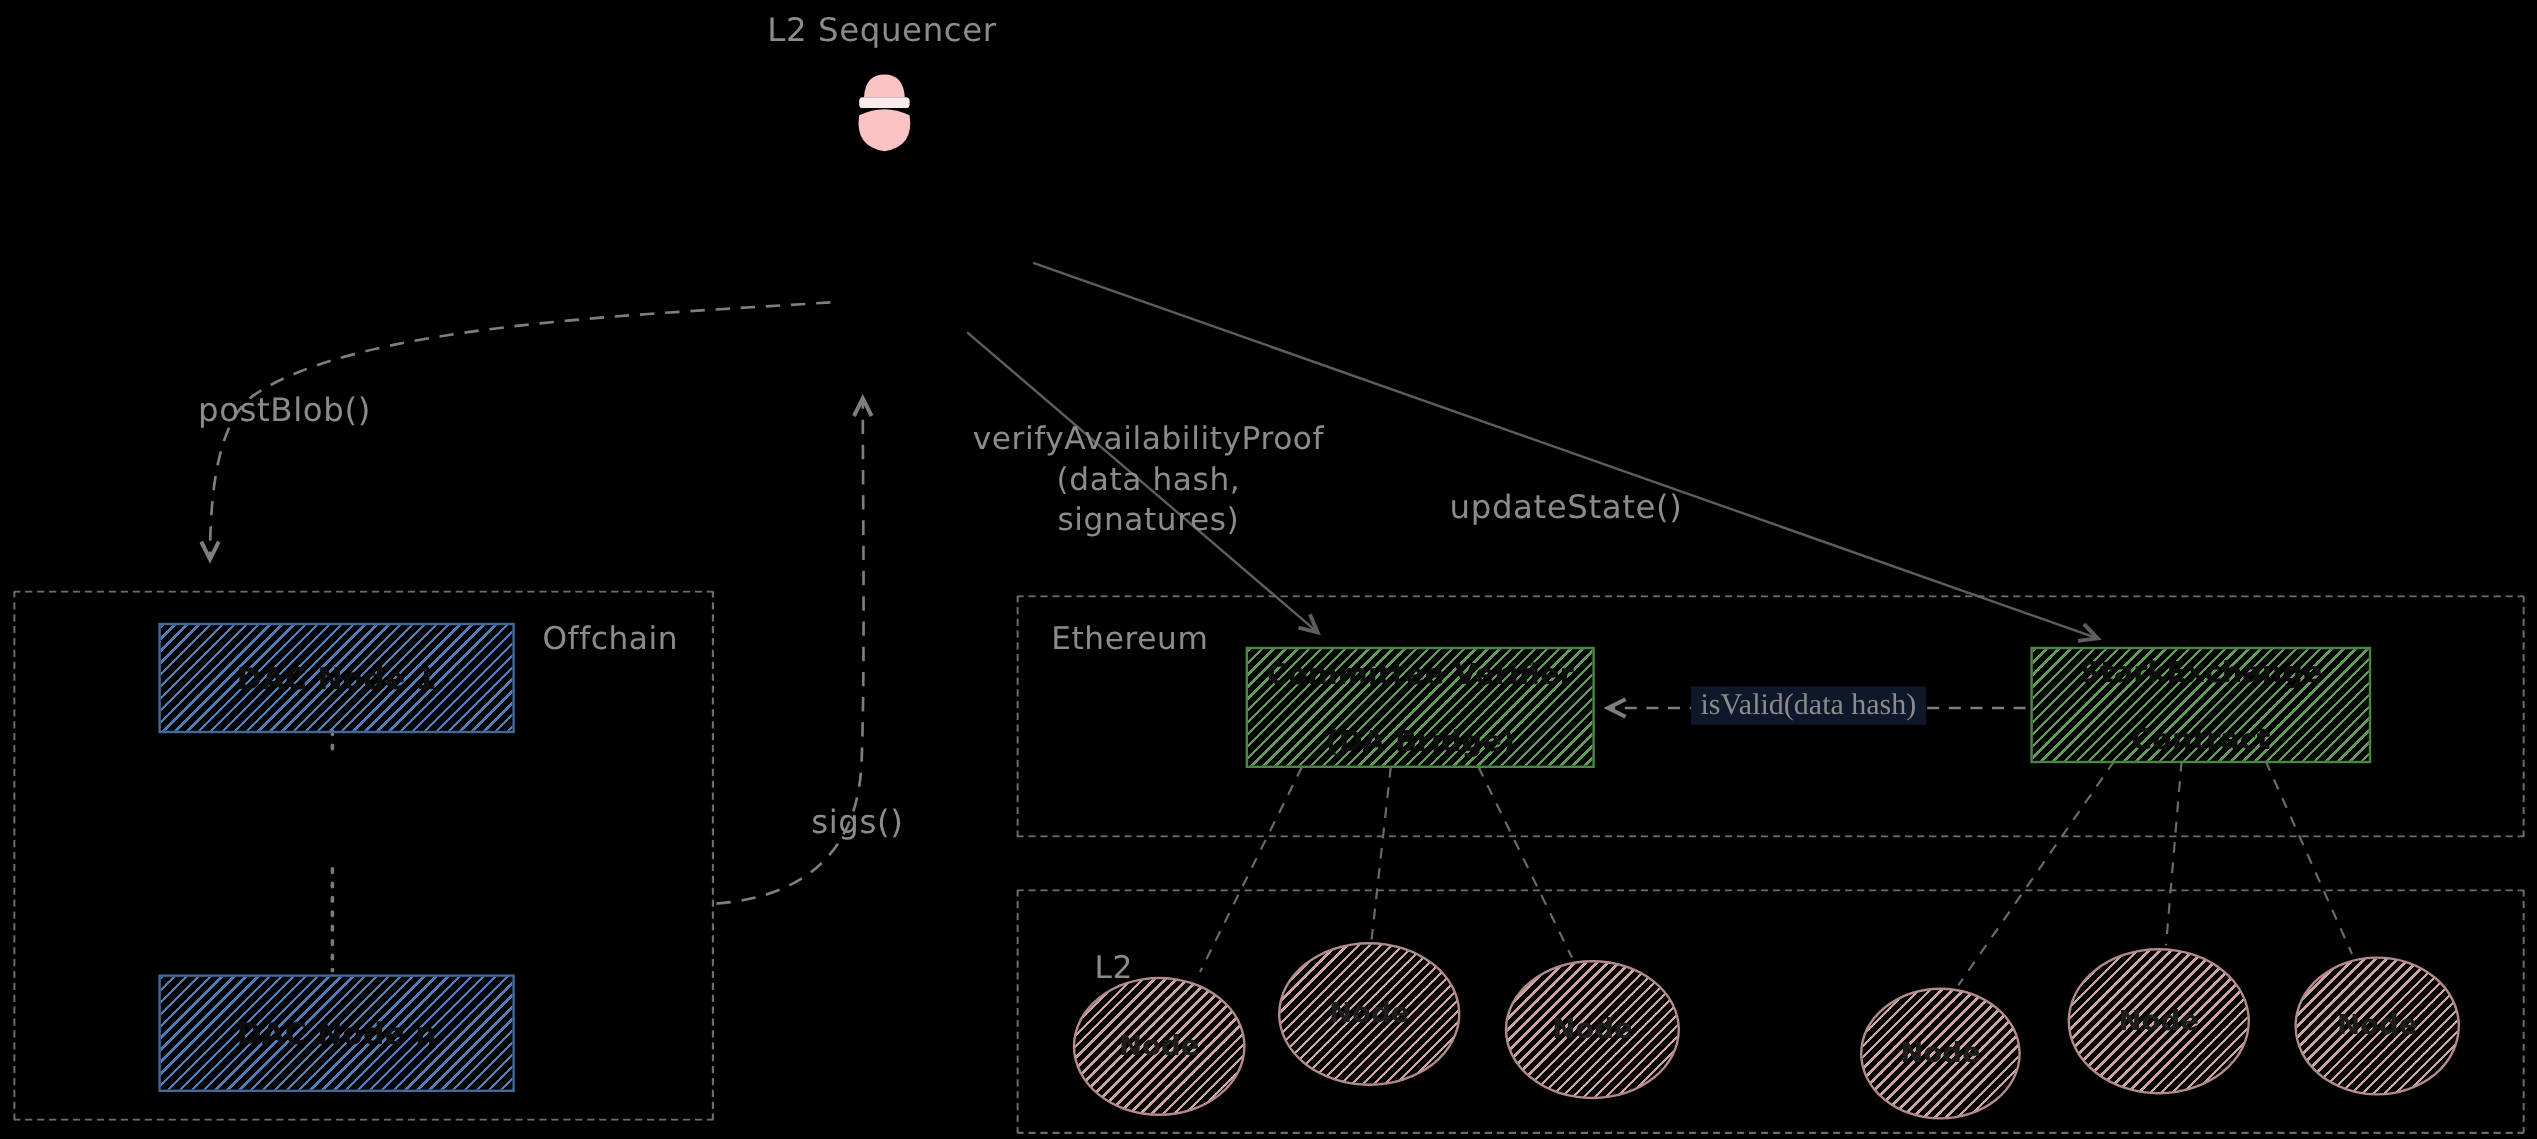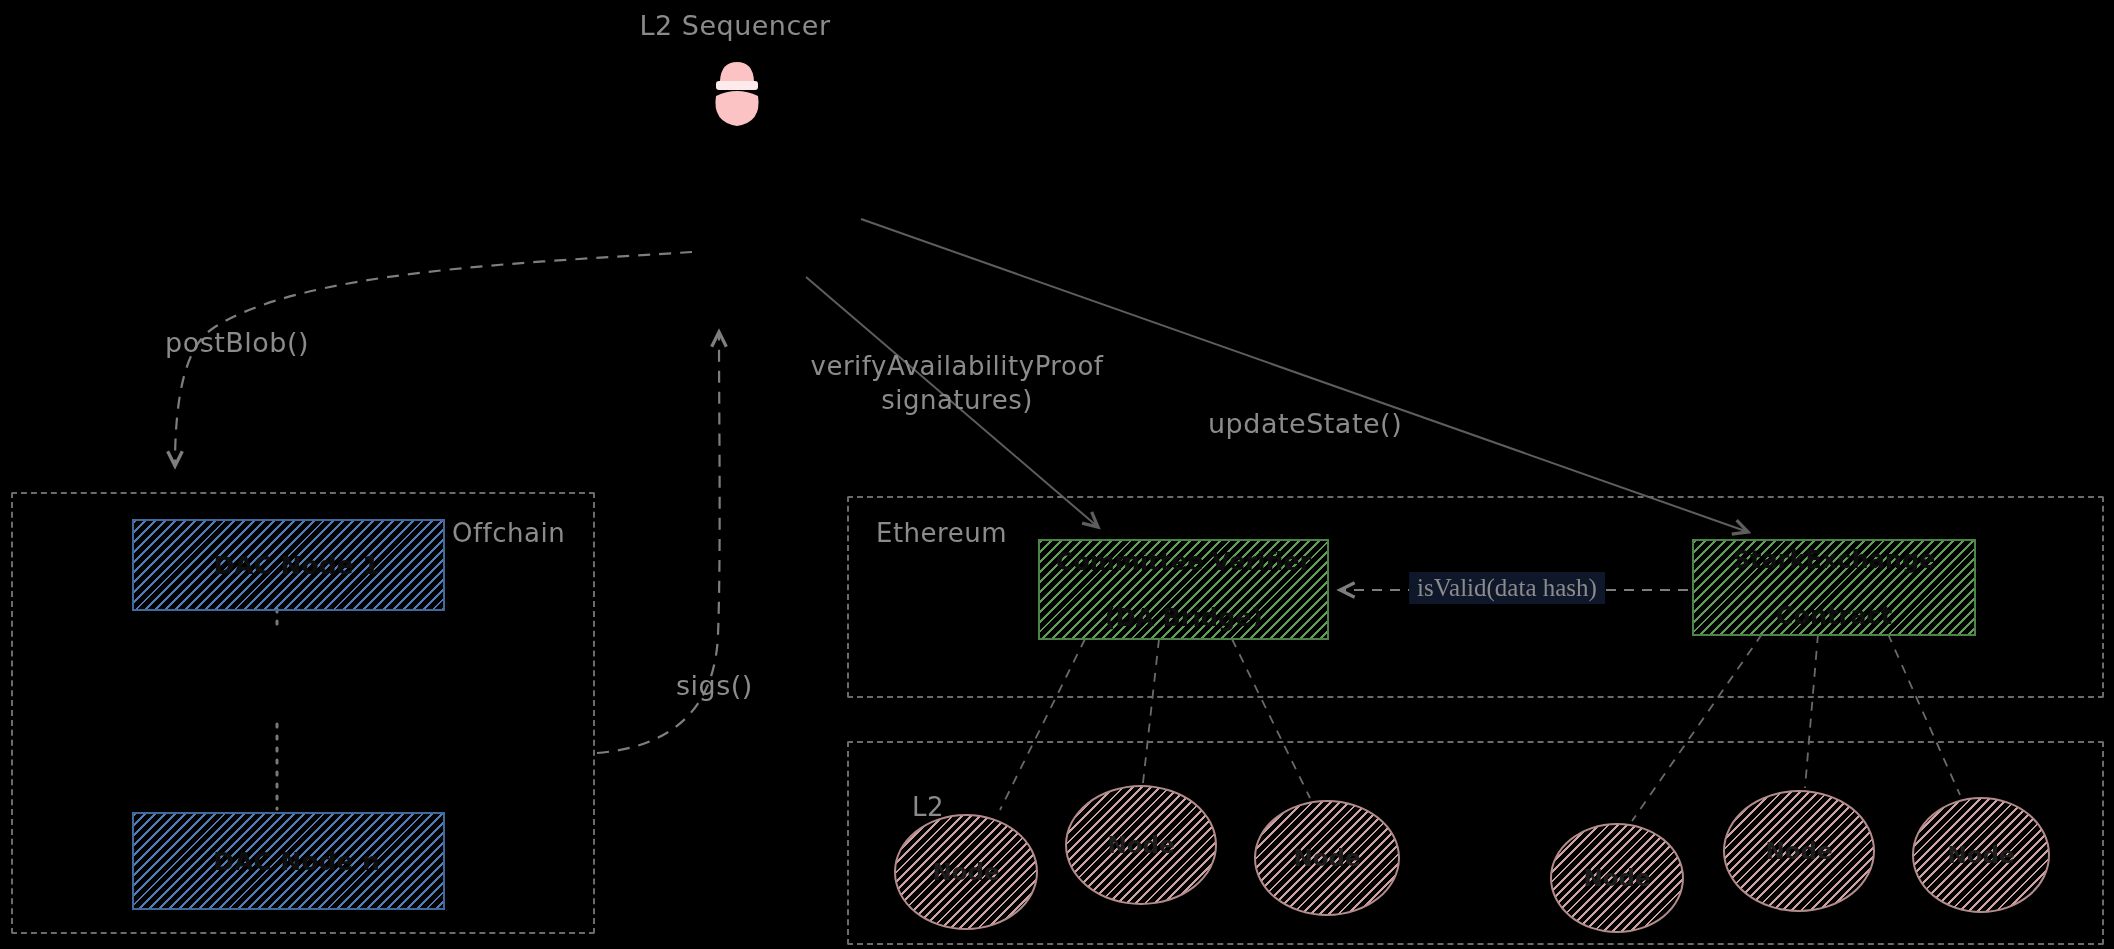--- a/index.html
+++ b/index.html
@@ -15,21 +15,21 @@
   .lbl.center{transform:translateX(-50%);text-align:center;}
   .container-box{
     position:absolute;border:2px dashed #6b6b6b;border-radius:2px;z-index:2;
   }
   .box{
     position:absolute;display:flex;flex-direction:column;align-items:center;justify-content:center;
     text-align:center;z-index:2;color:#0d0d0d;font-weight:bold;
   }
   .hatch-blue{
     background:repeating-linear-gradient(135deg,#4f7db8 0 2px,rgba(0,0,0,0) 2px 7px);
-    border:2px solid #41699c;font-size:25px;padding-left:16px;
+    border:2px solid #41699c;font-size:25px;
   }
   .hatch-green{
     background:repeating-linear-gradient(135deg,#5f9e55 0 2px,rgba(0,0,0,0) 2px 7px);
     border:2px solid #4c8547;font-size:24px;line-height:1.25;gap:26px;
   }
   .hatch-pink{
     background:repeating-linear-gradient(135deg,#cfa2a2 0 2px,rgba(0,0,0,0) 2px 6.5px);
     border:2px solid #b28b8b;border-radius:50%;font-size:23px;color:#1c1c1c;
   }
   .multiline{line-height:1.3;z-index:3;}
@@ -85,20 +85,21 @@
       <path d="M12 38 Q33 28 54 38 Q58 64 33 68 Q8 64 12 38 Z" fill="#fbc3c3"></path>
     </svg>
   </div>
 
   <div class="lbl" style="left:165px;top:287px;font-size:27px;margin-top:40px;">postBlob()</div>
 
   <div class="lbl" style="left:676px;top:670px;font-size:27px;">sigs()</div>
 
   <div class="lbl center multiline" style="left:957px;top:350px;font-size:26px;">
     <div>verifyAvailabilityProof</div>
+    <div>(data hash,</div>
     <div>signatures)</div>
   </div>
 
   <div class="lbl" style="left:1208px;top:364px;font-size:27px;margin-top:44px;">updateState()</div>
 
   <div class="isvalid-lbl" style="left:1507px;top:572px;">isValid(data hash)</div>
 
   <div class="container-box" style="left:11px;top:492px;width:580px;height:438px;"></div>
   <div class="lbl" style="left:452px;top:518px;">Offchain</div>
 

